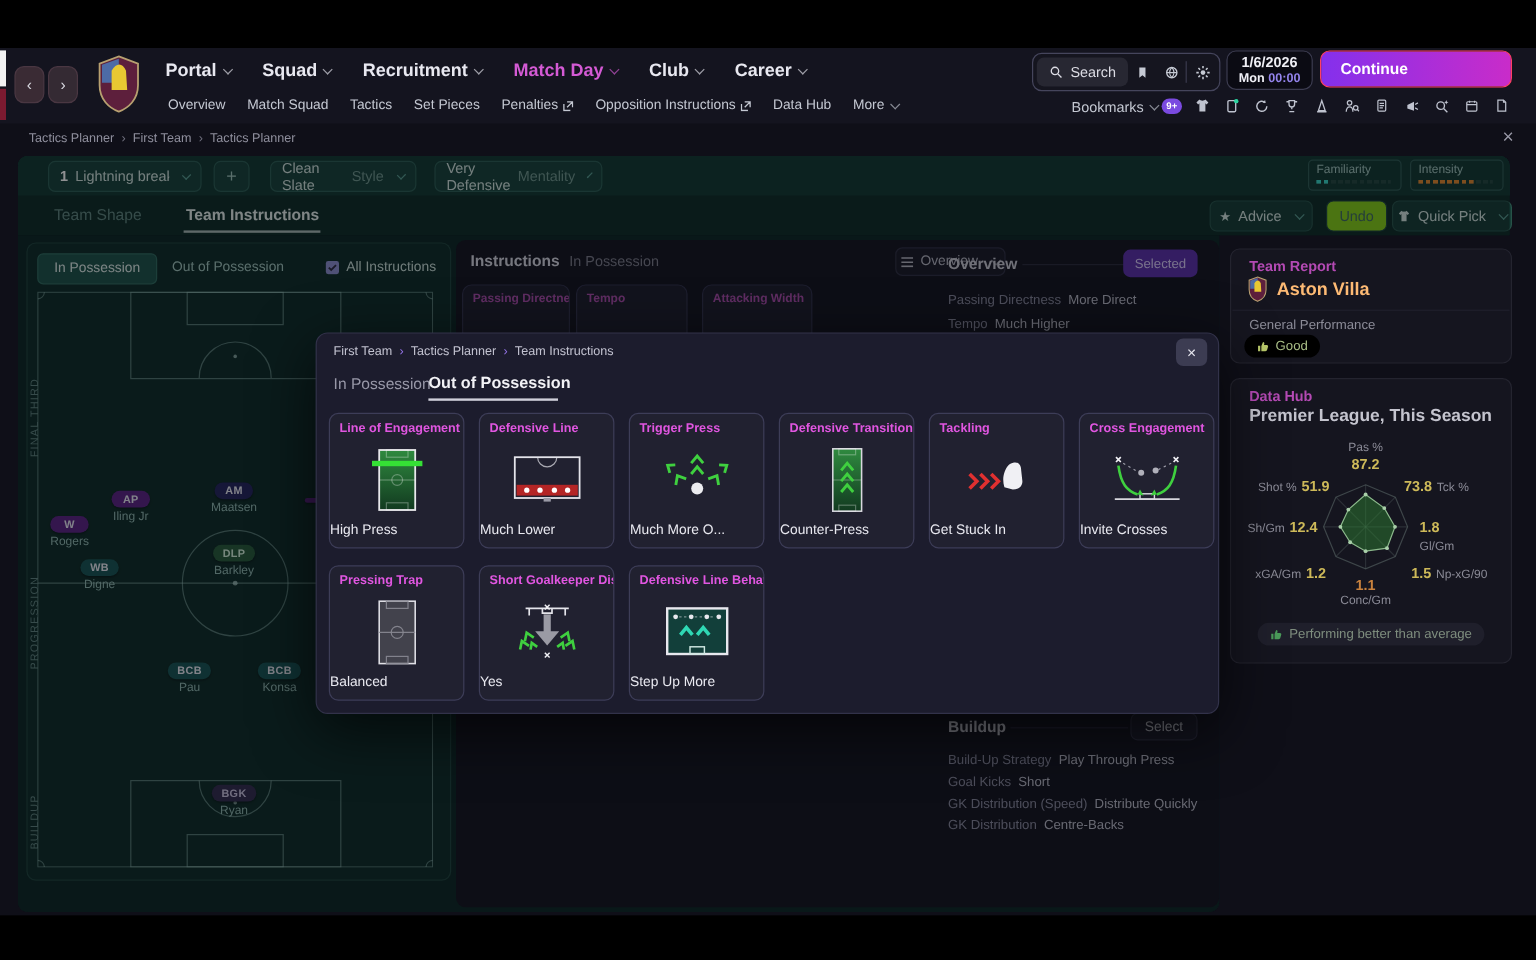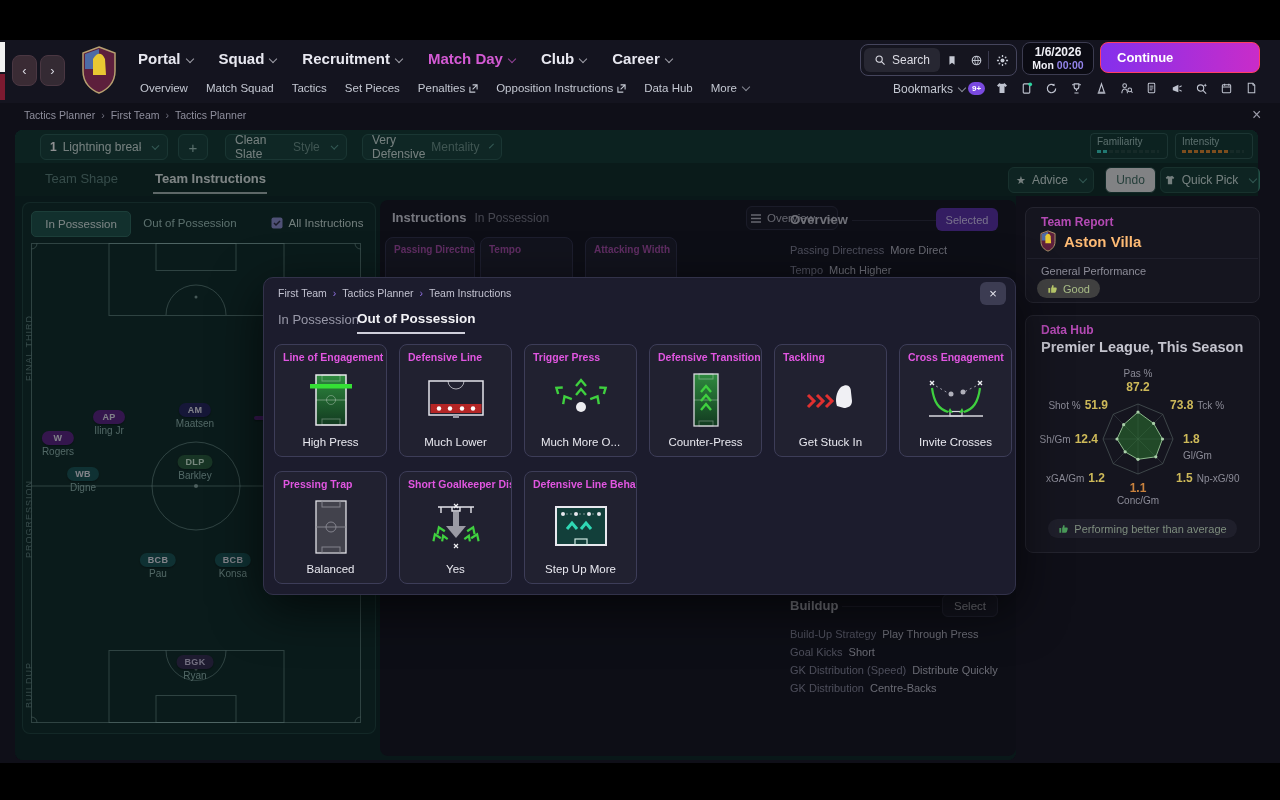--- a/index.html
+++ b/index.html
@@ -51,25 +51,25 @@
   .bgcard{position:absolute;height:46px;background:#1d1d2b;border:1px solid #30304a;border-radius:8px 8px 0 0;box-sizing:border-box;padding:6px 8px;overflow:hidden;}
   .bgcard .t{font-size:10px;font-weight:bold;color:#a84aa8;white-space:nowrap;}
   .irow{position:absolute;display:flex;gap:6px;font-size:11px;white-space:nowrap;}
   .ilbl{color:#86869a;} .ival{color:#b9b9c6;}
   .seldiv{position:absolute;height:1px;background:#28283a;}
   
   .modal{left:263px;top:277px;width:753px;height:318px;background:#1c1c2d;border:1px solid #32324a;border-radius:10px;box-shadow:0 14px 50px rgba(0,0,0,.65);z-index:60;box-sizing:border-box;}
   .mcard{position:absolute;width:113px;height:113px;background:#212130;border:1px solid #3d3d58;border-radius:8px;box-sizing:border-box;}
   .mcard .mt{padding:6px 8px 0;font-size:10.5px;font-weight:bold;color:#e156e1;white-space:nowrap;overflow:hidden;}
   .mcard .mi{position:absolute;left:0;right:0;top:24px;height:62px;display:flex;align-items:center;justify-content:center;}
-  .mcard .mv{position:absolute;left:0;right:0;bottom:8px;text-align:center;font-size:11.5px;color:#e9e9f0;}
+  .mcard .mv{position:absolute;left:0;right:0;bottom:8px;font-size:11.5px;color:#e9e9f0;}
   
   .scard{background:#15151f;border:1px solid #24242f;border-radius:8px;box-sizing:border-box;}
   .stitle{font-size:12px;font-weight:bold;color:#b44ab4;}
-  .pill{display:inline-flex;align-items:center;gap:5px;background:#404040;border-radius:10px;padding:0 10px;height:19px;font-size:11px;}
+  .pill{display:inline-flex;align-items:center;gap:5px;background:#000000;border-radius:10px;padding:0 10px;height:19px;font-size:11px;}
   .rlab{position:absolute;font-size:10px;color:#8b8b97;display:flex;gap:4px;align-items:baseline;white-space:nowrap;}
   .rval{font-size:12px;font-weight:bold;color:#cdb959;}
   .dim{background:rgba(6,9,13,.45);z-index:40;}
   .xbtn{color:#9a9aa8;font-size:16px;line-height:1;}
 </style>
 </head>
 <body>
 
 <div id="app">
   <div class="a screen"></div>
@@ -283,21 +283,21 @@
         </div>
     </div>
     <div class="a tab1" style="left:30px;top:41px;">Team Shape</div>
     <div class="a tab1 on" style="left:140px;top:41px;">Team Instructions</div>
     <div class="a" style="left:138px;top:62px;width:114px;height:2px;background:#a6b6b2;"></div>
     <div class="gbtn" style="left:993px;top:37px;width:86px;">
       <span style="font-size:11px;">★</span>
         <span>Advice</span>
         <span class="chv tealchv"></span>
     </div>
-    <div class="gbtn" style="left:1090px;top:37px;width:51px;background:#e5e5e5;border-color:#1d443c;color:#3e6a5f;">
+    <div class="gbtn" style="left:1090px;top:37px;width:51px;background:#84cc16;border-color:#1d443c;color:#3e6a5f;">
         <span>Undo</span>
       </div>
     <div class="gbtn" style="left:1145px;top:37px;width:100px;">
       <svg width="12" height="12" viewBox="0 0 14 14">
           <path d="M4.5 2 L2 4.5 L3.5 6 L4.5 5 V12 H9.5 V5 L10.5 6 L12 4.5 L9.5 2 C8.5 3.2 5.5 3.2 4.5 2 Z" fill="#cfe0db"></path>
         </svg>
       <span>Quick Pick</span>
         <span class="chv tealchv"></span>
     </div>
   </div>

